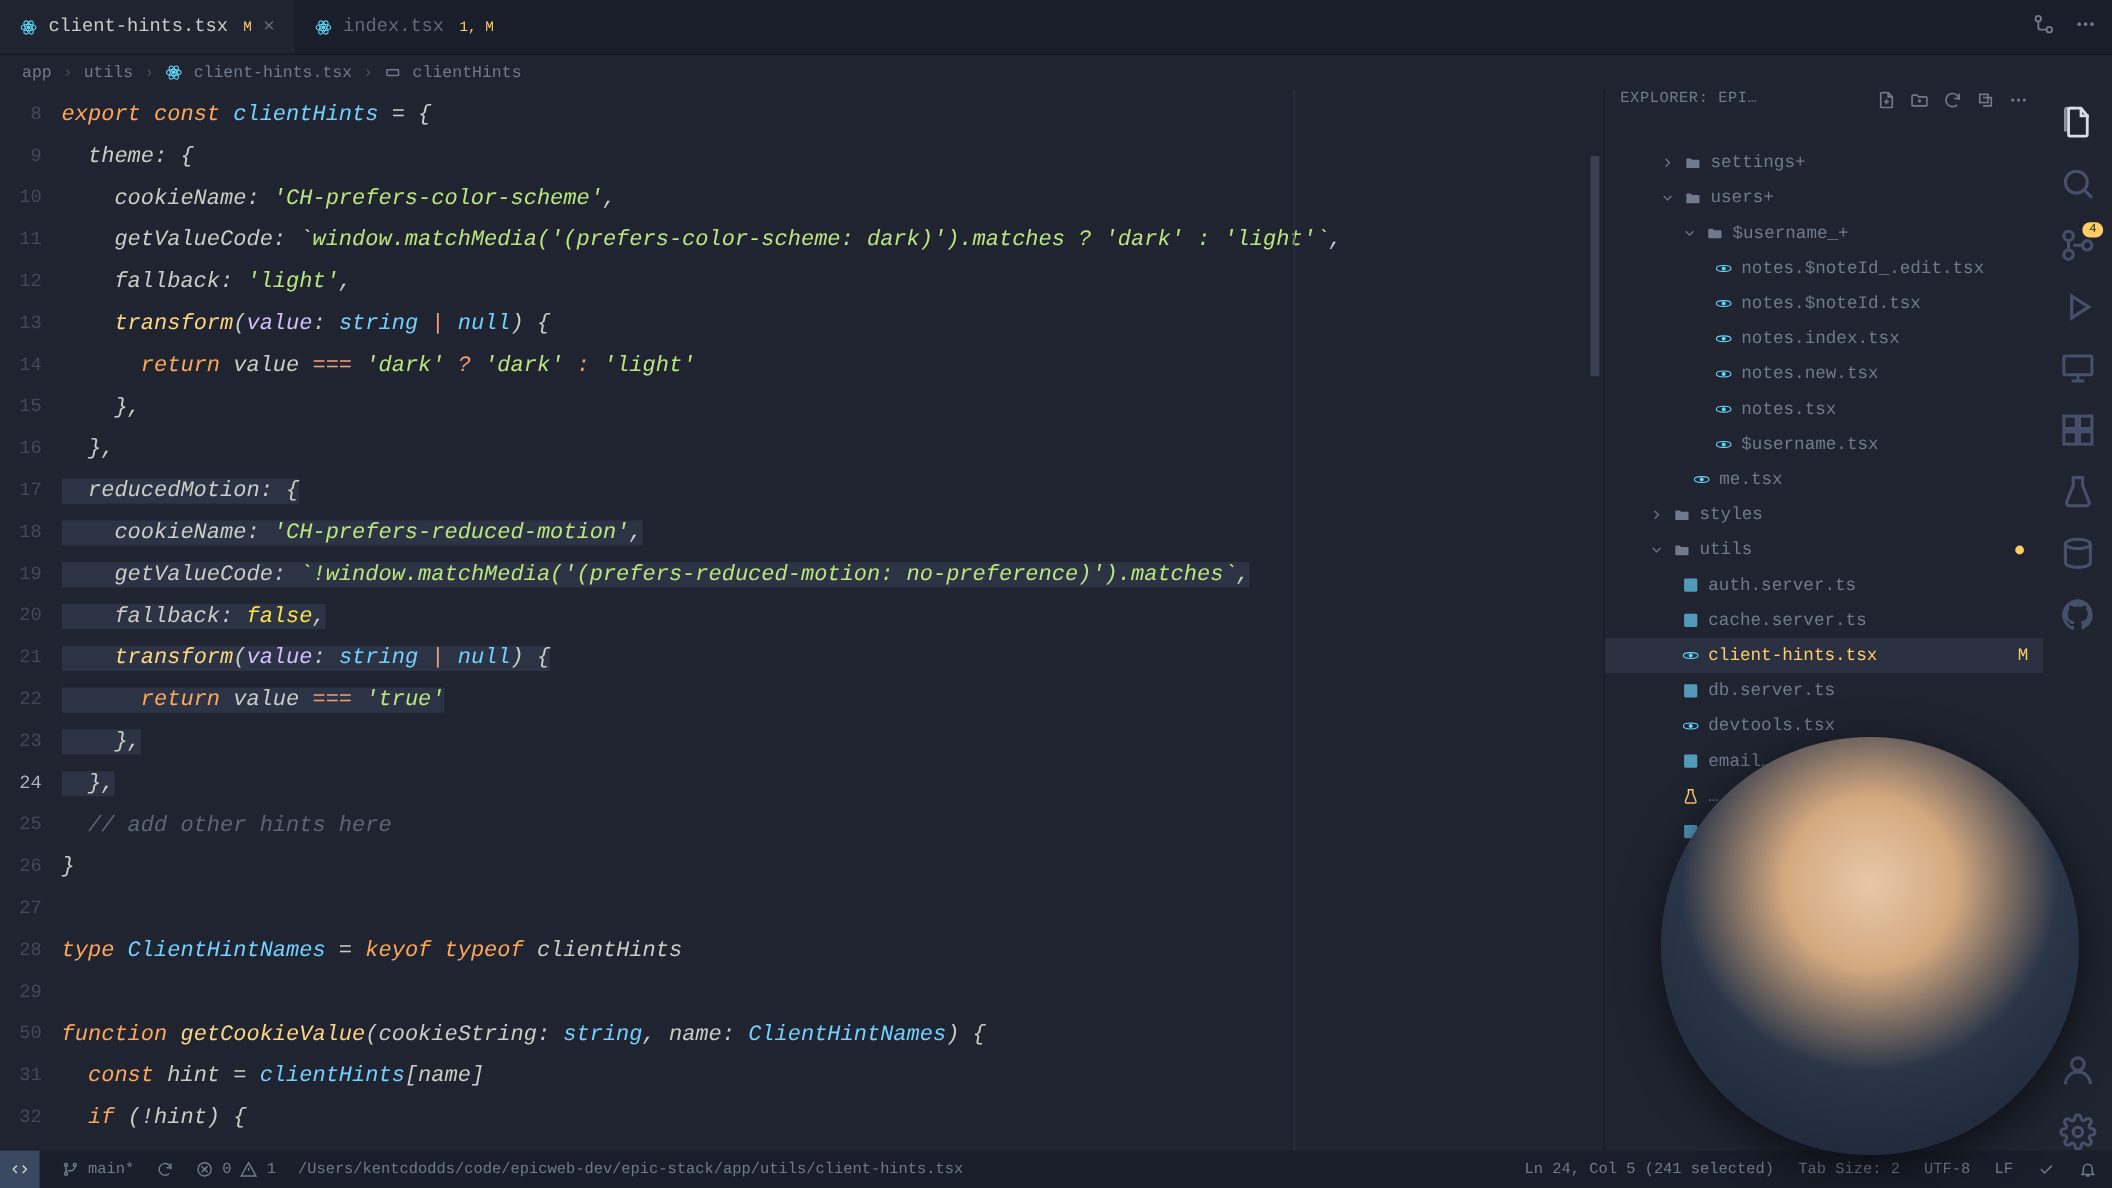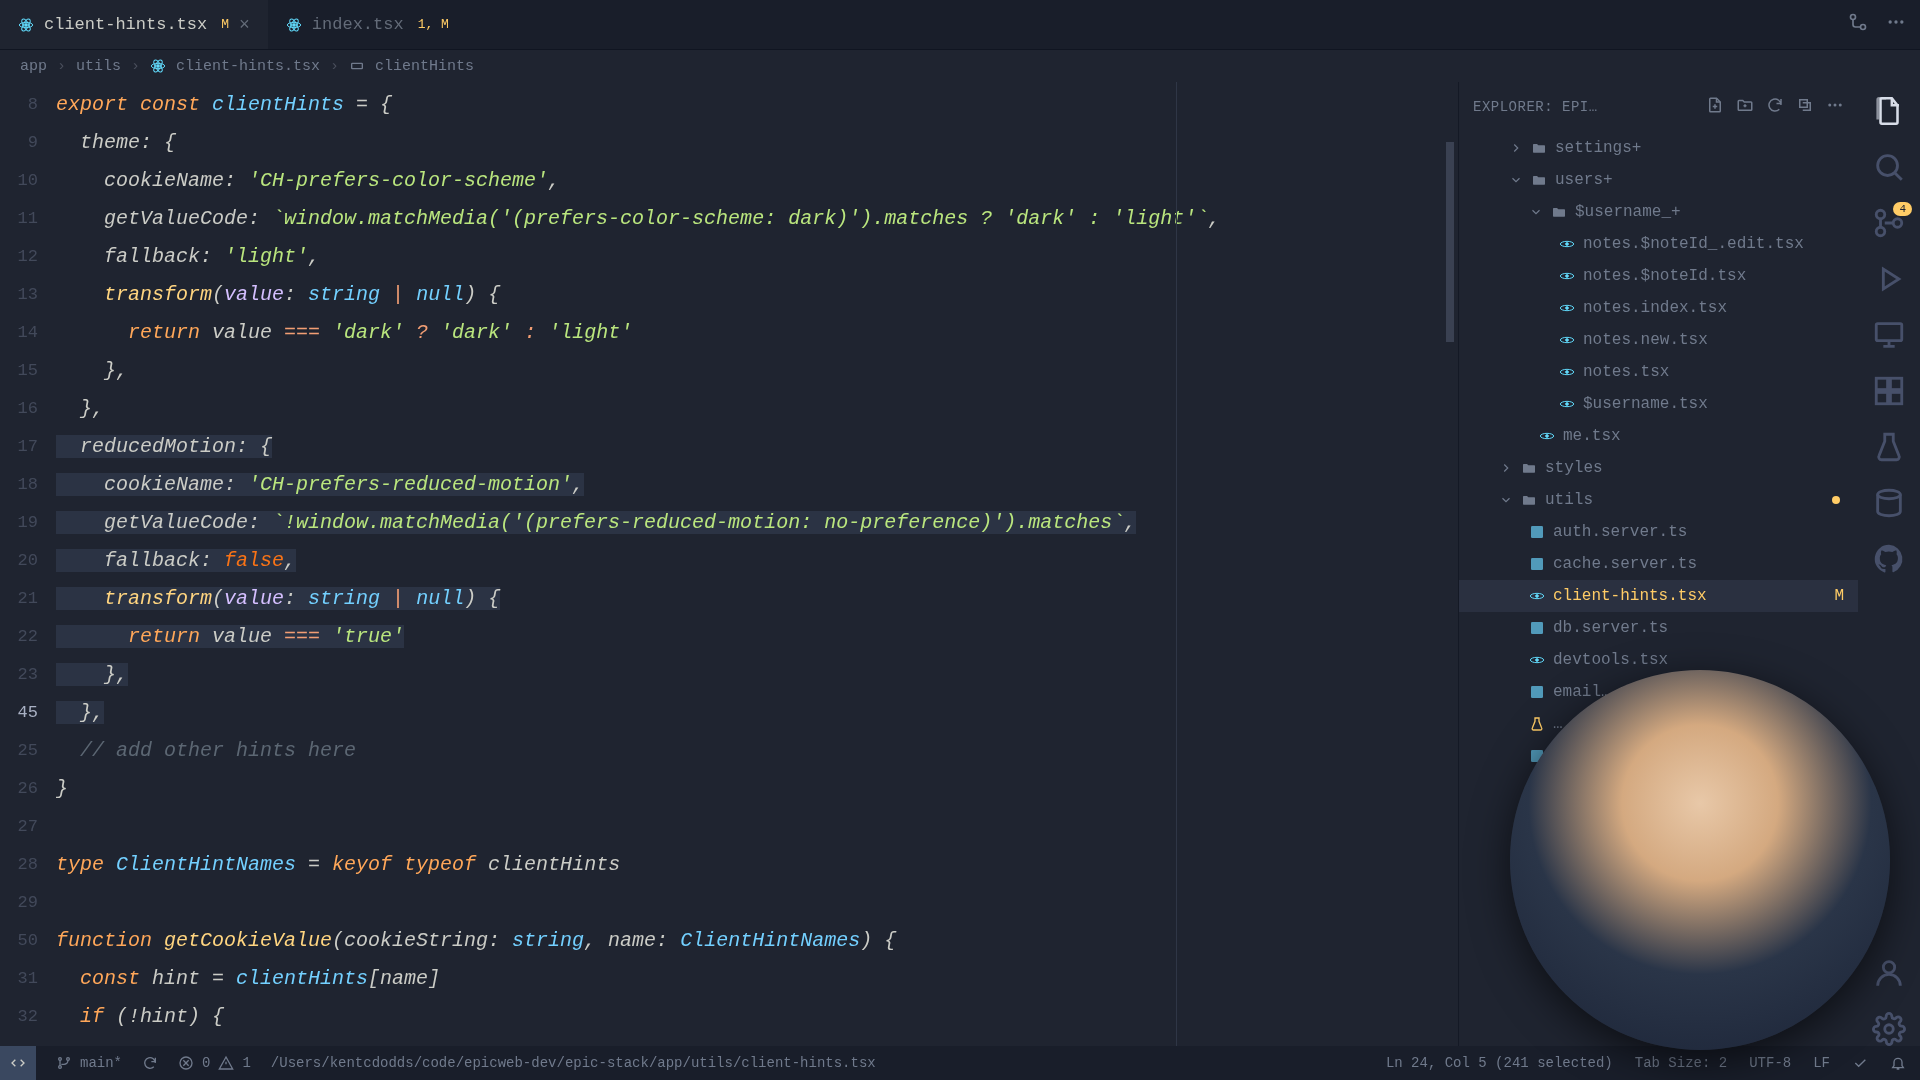--- a/index.html
+++ b/index.html
@@ -32,21 +32,21 @@
 .gutter { width: 56px; text-align: right; padding-right: 18px; padding-top: 4px; color: #42495a; user-select: none; }
 .gutter .ln { height: 38px; line-height: 38px; font-size: 17px; }
 .gutter .ln.cur { color: #a9b1c4; }
 .code { flex: 1; padding-top: 4px; position: relative; overflow: hidden; }
 .code .line { height: 38px; line-height: 38px; white-space: pre; font-size: 20px; font-style: italic; }
 .code .line .sel { background: #2b3344; }
 .ruler { position: absolute; top: 0; bottom: 0; left: 1120px; width: 1px; background: #2f3646; }
 .minimap { width: 16px; background: #1f2430; position: relative; }
 .minimap .thumb { position: absolute; background: #3a4152; width: 8px; left: 4px; }
 .sidebar { width: 400px; background: #1f2430; border-left: 1px solid #141925; display: flex; flex-direction: column; }
-.explorer-head { height: 50px; display: flex; align-items: center; gap: 12px; padding: 0 14px; color: #707a8c; font-size: 14px; justify-content: flex-end; }
+.explorer-head { height: 50px; display: flex; align-items: flex-start; gap: 12px; padding: 0 14px; color: #707a8c; font-size: 14px; justify-content: flex-end; }
 .explorer-head .label { margin-right: auto; letter-spacing: 0.5px; }
 .explorer-head svg { width: 18px; height: 18px; }
 .tree { flex: 1; overflow: hidden; font-size: 16px; }
 .tree .row { display: flex; align-items: center; height: 32px; padding-left: 8px; gap: 8px; color: #707a8c; cursor: pointer; }
 .tree .row.active { background: #2a3040; color: #cbccc6; }
 .tree .row .m { margin-left: auto; margin-right: 14px; color: #ffcc66; }
 .tree .row .dot { margin-left: auto; margin-right: 18px; width: 8px; height: 8px; background: #ffcc66; border-radius: 50%; }
 .activity-bar { width: 62px; background: #1f2430; display: flex; flex-direction: column; align-items: center; padding-top: 12px; gap: 22px; }
 .activity-bar .ab-item { width: 34px; height: 34px; display: flex; align-items: center; justify-content: center; color: #47506a; position: relative; }
 .activity-bar .ab-item.active { color: #d8dde8; }
@@ -56,21 +56,21 @@
 .status-bar .sec { display: flex; align-items: center; gap: 8px; }
 .status-bar .right { margin-left: auto; display: flex; gap: 22px; align-items: center; }
 .status-bar svg { width: 16px; height: 16px; }
 
 
 .kw { color: #ffa759; font-style: italic; }
 .fn { color: #ffd580; }
 .id { color: #73d0ff; }
 .ty { color: #73d0ff; }
 .str { color: #bae67e; }
-.bool { color: #f97316; }
+.bool { color: #fde047; }
 .pun { color: #cbccc6; }
 .op { color: #f29e74; }
 .cm { color: #5c6773; }
 .prop { color: #d4bfff; }
 
 .webcam {
   position: absolute;
   right: 30px; bottom: 30px;
   width: 380px; height: 380px;
   border-radius: 50%;
@@ -164,21 +164,21 @@
           <div class="ln">14</div>
           <div class="ln">15</div>
           <div class="ln">16</div>
           <div class="ln">17</div>
           <div class="ln">18</div>
           <div class="ln">19</div>
           <div class="ln">20</div>
           <div class="ln">21</div>
           <div class="ln">22</div>
           <div class="ln">23</div>
-          <div class="ln cur">45</div>
+          <div class="ln cur">24</div>
           <div class="ln">25</div>
           <div class="ln">26</div>
           <div class="ln">27</div>
           <div class="ln">28</div>
           <div class="ln">29</div>
           <div class="ln">50</div>
           <div class="ln">31</div>
           <div class="ln">32</div>
       </div>
       <div class="code">

